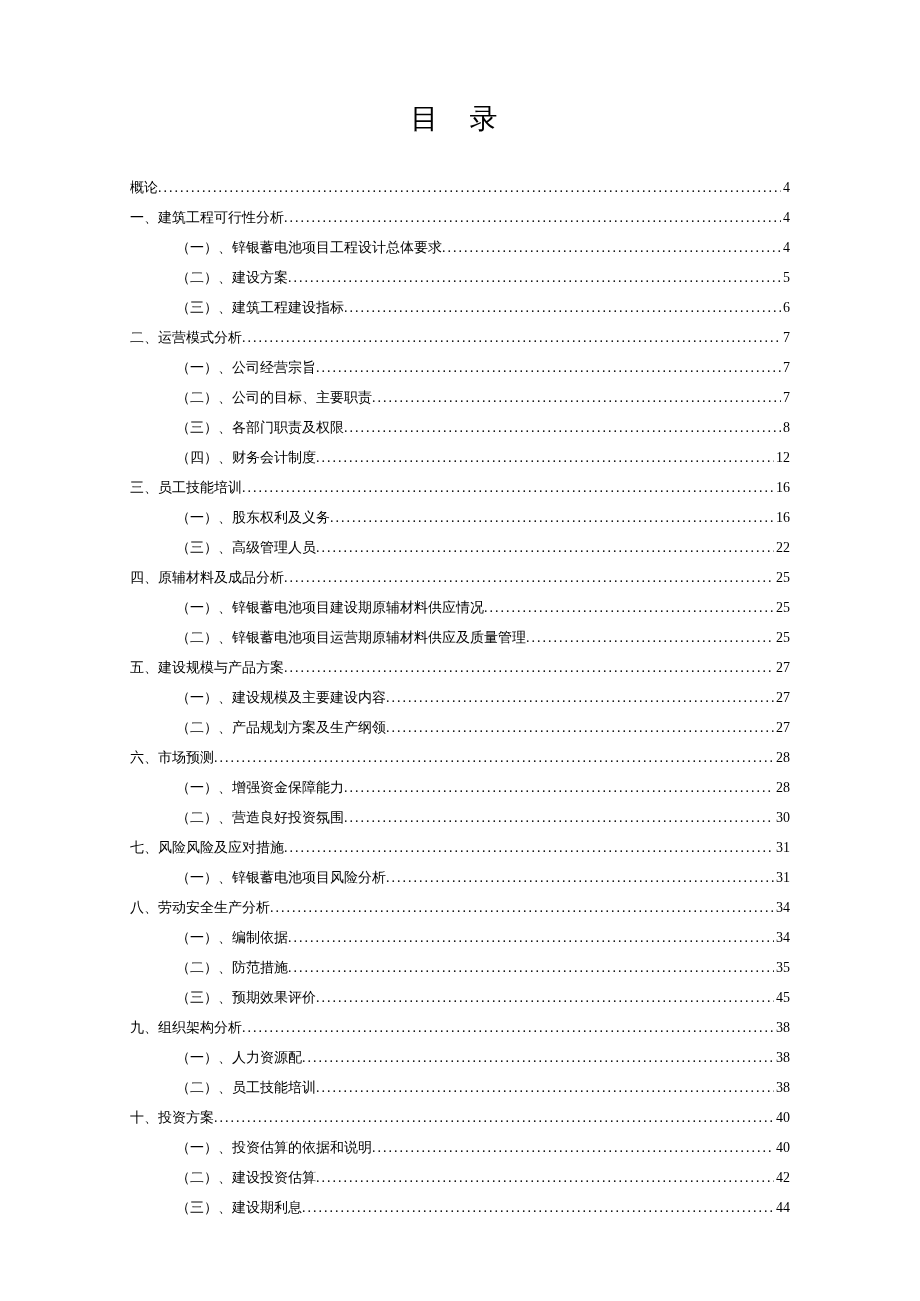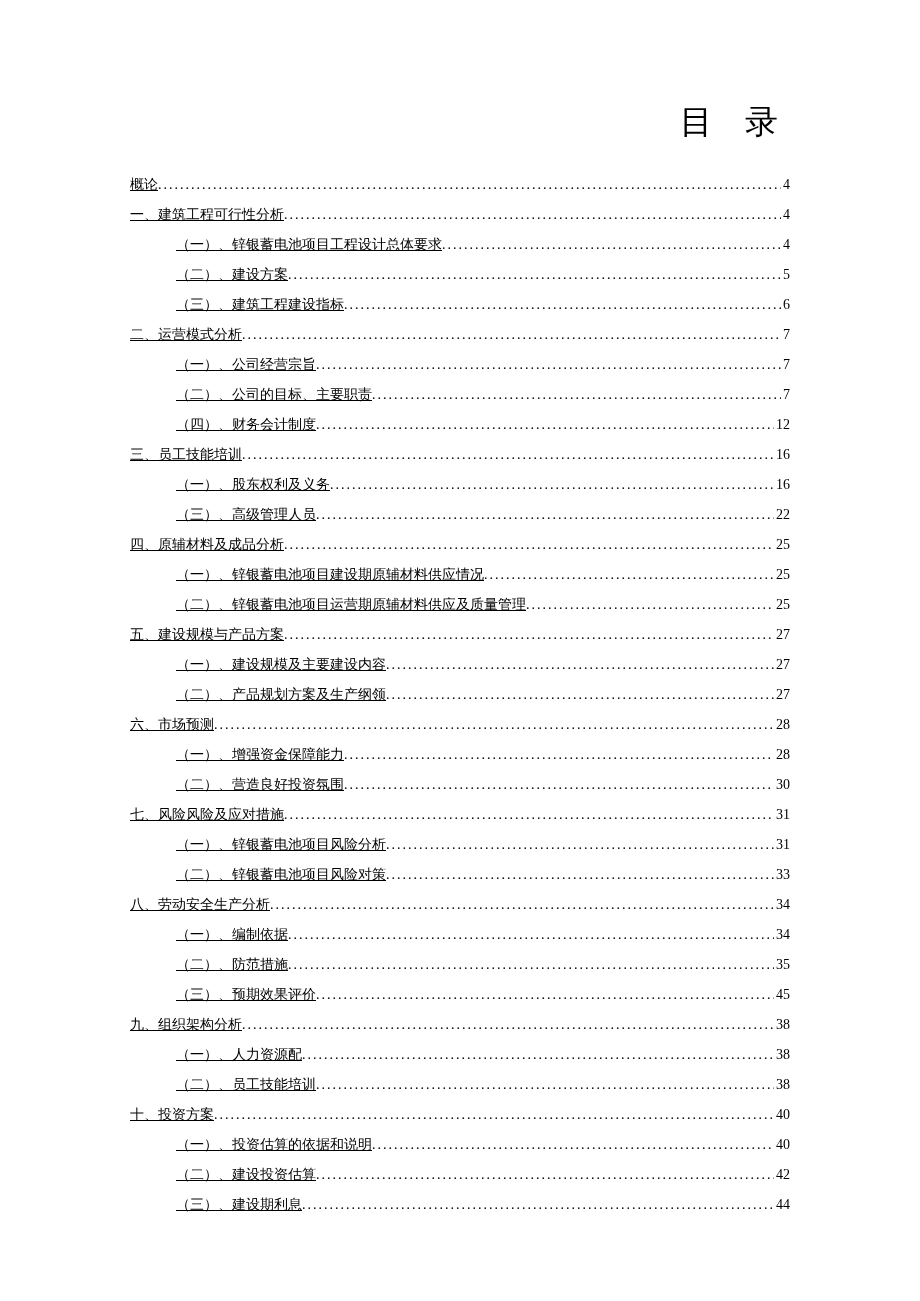--- a/index.html
+++ b/index.html
@@ -5,36 +5,36 @@
     * { margin: 0; padding: 0; box-sizing: border-box; }
     body {
       width: 920px;
       height: 1301px;
       background: #fff;
       font-family: "SimSun", "宋体", serif;
       color: #000;
       padding: 100px 130px 60px 130px;
     }
     .title {
-      font-size: 33px;
-      text-align: right;
-      margin-bottom: 26px;
+      font-size: 28px;
+      text-align: center;
+      margin-bottom: 36px;
       letter-spacing: 12px;
       font-weight: normal;
     }
     .toc { font-size: 14px; line-height: 2; }
     .row {
       display: flex;
       align-items: baseline;
       white-space: nowrap;
       margin-bottom: 2px;
     }
     .row.level1 { margin-left: 0; }
     .row.level2 { margin-left: 46px; }
-    .label { flex: 0 0 auto; text-decoration: underline; }
+    .label { flex: 0 0 auto; }
     .dots {
       flex: 1 1 auto;
       overflow: hidden;
       letter-spacing: 2px;
       color: #000;
     }
     .dots::before {
       content: ".....................................................................................................................................................................................";
     }
     .page { flex: 0 0 auto; padding-left: 2px; }
@@ -79,20 +79,25 @@
       <span class="label">（一）、公司经营宗旨</span>
       <span class="dots"></span>
       <span class="page">7</span>
     </div>
     <div class="row level2">
       <span class="label">（二）、公司的目标、主要职责</span>
       <span class="dots"></span>
       <span class="page">7</span>
     </div>
     <div class="row level2">
+      <span class="label">（三）、各部门职责及权限</span>
+      <span class="dots"></span>
+      <span class="page">8</span>
+    </div>
+    <div class="row level2">
       <span class="label">（四）、财务会计制度</span>
       <span class="dots"></span>
       <span class="page">12</span>
     </div>
     <div class="row level1">
       <span class="label">三、员工技能培训</span>
       <span class="dots"></span>
       <span class="page">16</span>
     </div>
     <div class="row level2">
@@ -152,25 +157,20 @@
     </div>
     <div class="row level1">
       <span class="label">七、风险风险及应对措施</span>
       <span class="dots"></span>
       <span class="page">31</span>
     </div>
     <div class="row level2">
       <span class="label">（一）、锌银蓄电池项目风险分析</span>
       <span class="dots"></span>
       <span class="page">31</span>
-    </div>
-    <div class="row level2">
-      <span class="label">（二）、锌银蓄电池项目风险对策</span>
-      <span class="dots"></span>
-      <span class="page">33</span>
     </div>
     <div class="row level1">
       <span class="label">八、劳动安全生产分析</span>
       <span class="dots"></span>
       <span class="page">34</span>
     </div>
     <div class="row level2">
       <span class="label">（一）、编制依据</span>
       <span class="dots"></span>
       <span class="page">34</span>

